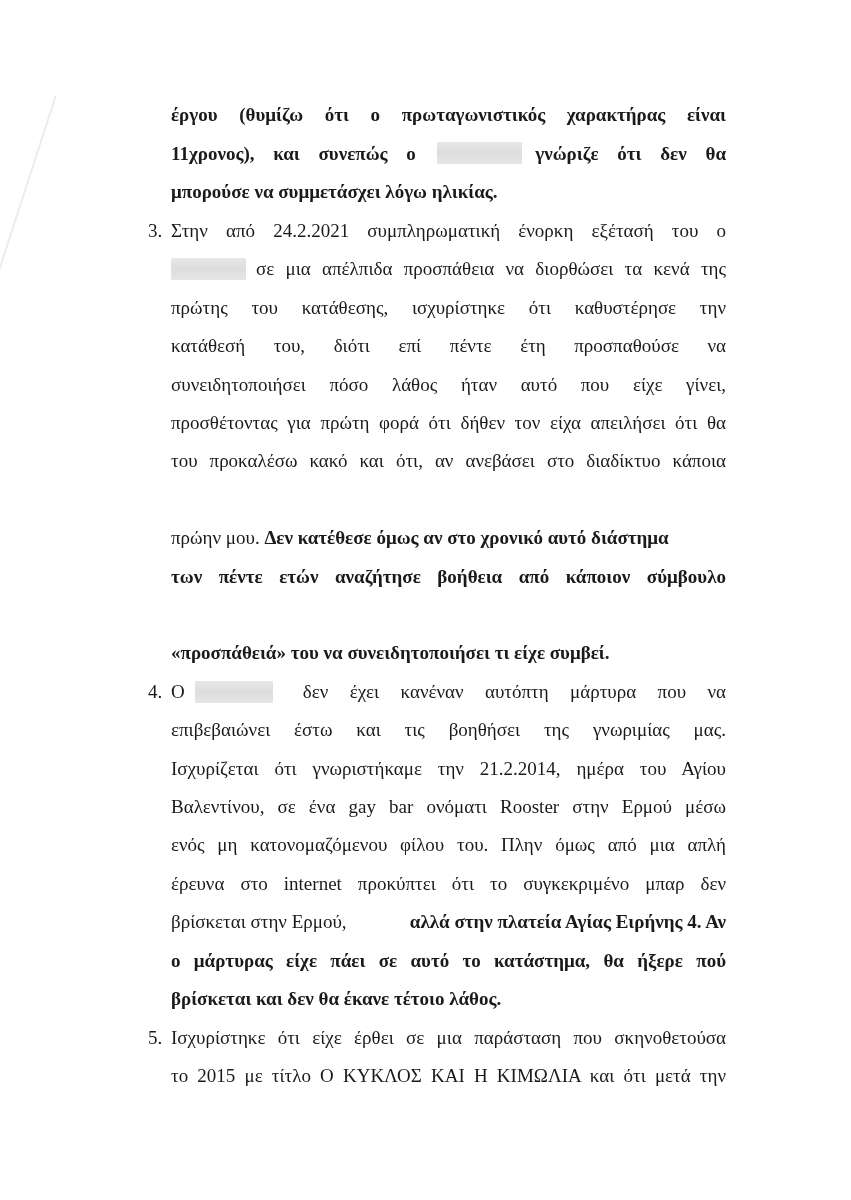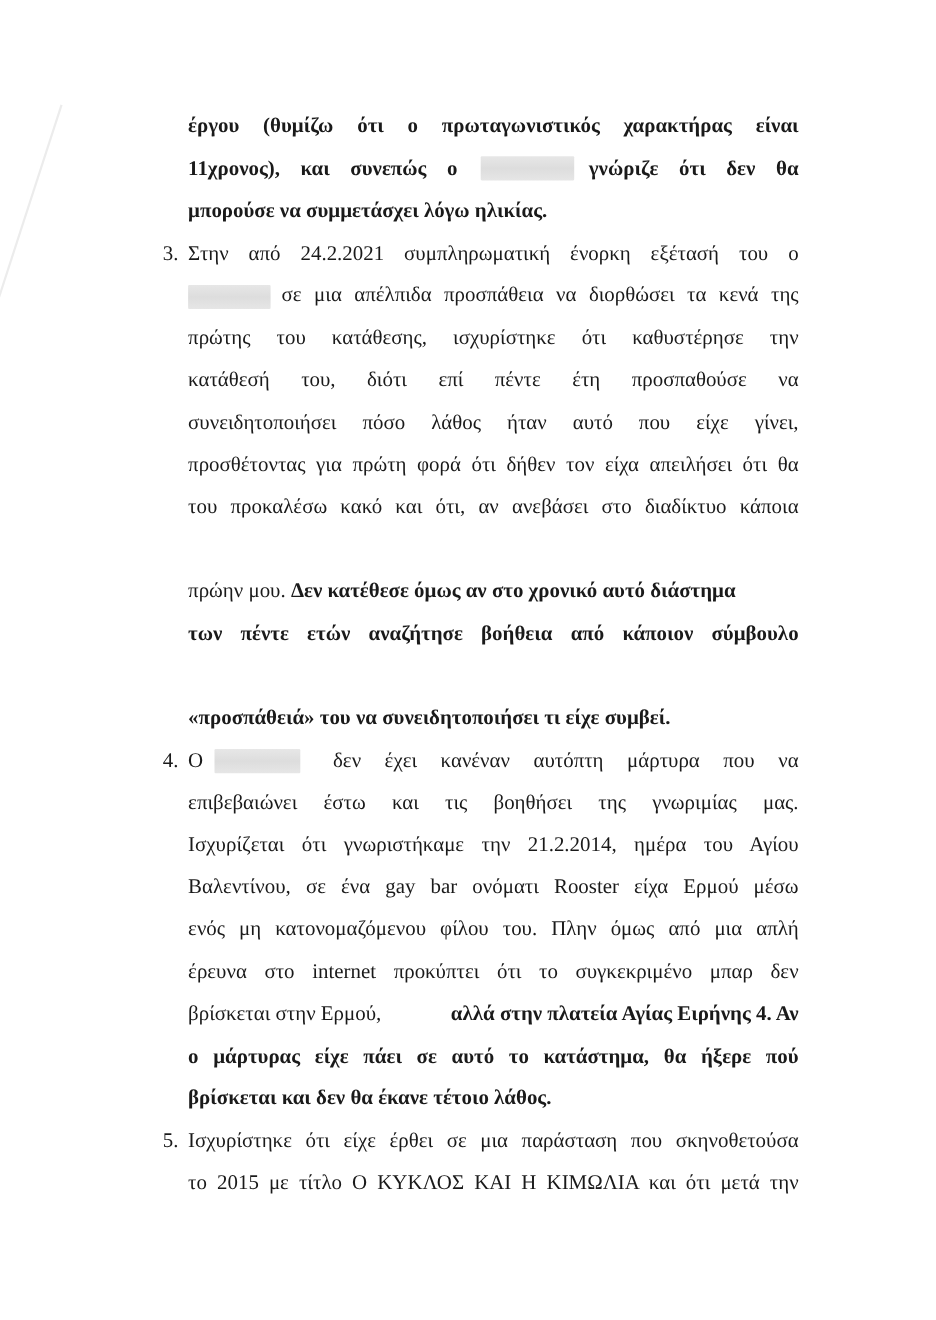--- a/index.html
+++ b/index.html
@@ -70,21 +70,21 @@
   <div class="line justify b" style="left:171px; top:103px; width:555px;">έργου (θυμίζω ότι ο πρωταγωνιστικός χαρακτήρας είναι</div>
   <div class="line b" style="left:171px; top:142px; width:555px; display:flex; justify-content:space-between;">
     <span style="word-spacing:14px;">11χρονος), και συνεπώς ο</span>
     <span class="redact" style="width:85px; margin-left:8px;"></span>
     <span style="word-spacing:14px;">γνώριζε ότι δεν θα</span>
   </div>
   <div class="line b" style="left:171px; top:180px;text-align:right;">μπορούσε να συμμετάσχει λόγω ηλικίας.</div>
 
   <div class="num" style="top:219px;">3.</div>
   <div class="line justify" style="left:171px; top:219px; width:555px;">Στην από 24.2.2021 συμπληρωματική ένορκη εξέτασή του ο</div>
-  <div class="line" style="left:171px; top:257px; width:555px; display:flex; align-items:flex-end;">
+  <div class="line" style="left:171px; top:257px; width:555px; display:flex; align-items:center;">
     <span class="redact" style="width:75px; margin-right:10px;"></span>
     <span style="flex:1; text-align:justify; text-align-last:justify;">σε μια απέλπιδα προσπάθεια να διορθώσει τα κενά της</span>
   </div>
   <div class="line justify" style="left:171px; top:296px; width:555px;">πρώτης του κατάθεσης, ισχυρίστηκε ότι καθυστέρησε την</div>
   <div class="line justify" style="left:171px; top:334px; width:555px;">κατάθεσή του, διότι επί πέντε έτη προσπαθούσε να</div>
   <div class="line justify" style="left:171px; top:373px; width:555px;">συνειδητοποιήσει πόσο λάθος ήταν αυτό που είχε γίνει,</div>
   <div class="line justify" style="left:171px; top:411px; width:555px;">προσθέτοντας για πρώτη φορά ότι δήθεν τον είχα απειλήσει ότι θα</div>
   <div class="line justify" style="left:171px; top:449px; width:555px;">του προκαλέσω κακό και ότι, αν ανεβάσει στο διαδίκτυο κάποια</div>
   <div class="line" style="left:171px; top:526px; width:555px;">
     <span>πρώην μου.</span>
@@ -94,21 +94,21 @@
   <div class="line b" style="left:171px; top:641px;">«προσπάθειά» του να συνειδητοποιήσει τι είχε συμβεί.</div>
 
   <div class="num" style="top:680px;">4.</div>
   <div class="line" style="left:171px; top:680px; width:555px; display:flex; align-items:center;">
     <span>Ο</span>
     <span class="redact" style="width:78px; margin-left:10px; margin-right:30px;"></span>
     <span style="flex:1; text-align:justify; text-align-last:justify;">δεν έχει κανέναν αυτόπτη μάρτυρα που να</span>
   </div>
   <div class="line justify" style="left:171px; top:718px; width:555px;">επιβεβαιώνει έστω και τις βοηθήσει της γνωριμίας μας.</div>
   <div class="line justify" style="left:171px; top:757px; width:555px;">Ισχυρίζεται ότι γνωριστήκαμε την 21.2.2014, ημέρα του Αγίου</div>
-  <div class="line justify" style="left:171px; top:795px; width:555px;">Βαλεντίνου, σε ένα gay bar ονόματι Rooster είχα Ερμού μέσω</div>
+  <div class="line justify" style="left:171px; top:795px; width:555px;">Βαλεντίνου, σε ένα gay bar ονόματι Rooster στην Ερμού μέσω</div>
   <div class="line justify" style="left:171px; top:833px; width:555px;">ενός μη κατονομαζόμενου φίλου του. Πλην όμως από μια απλή</div>
   <div class="line justify" style="left:171px; top:872px; width:555px;">έρευνα στο internet προκύπτει ότι το συγκεκριμένο μπαρ δεν</div>
   <div class="line" style="left:171px; top:910px; width:555px; display:flex; justify-content:space-between;">
     <span>βρίσκεται στην Ερμού,</span>
     <span class="b">αλλά στην πλατεία Αγίας Ειρήνης 4. Αν</span>
   </div>
   <div class="line justify b" style="left:171px; top:949px; width:555px;">ο μάρτυρας είχε πάει σε αυτό το κατάστημα, θα ήξερε πού</div>
   <div class="line b" style="left:171px; top:987px;">βρίσκεται και δεν θα έκανε τέτοιο λάθος.</div>
 
   <div class="num" style="top:1026px;">5.</div>

